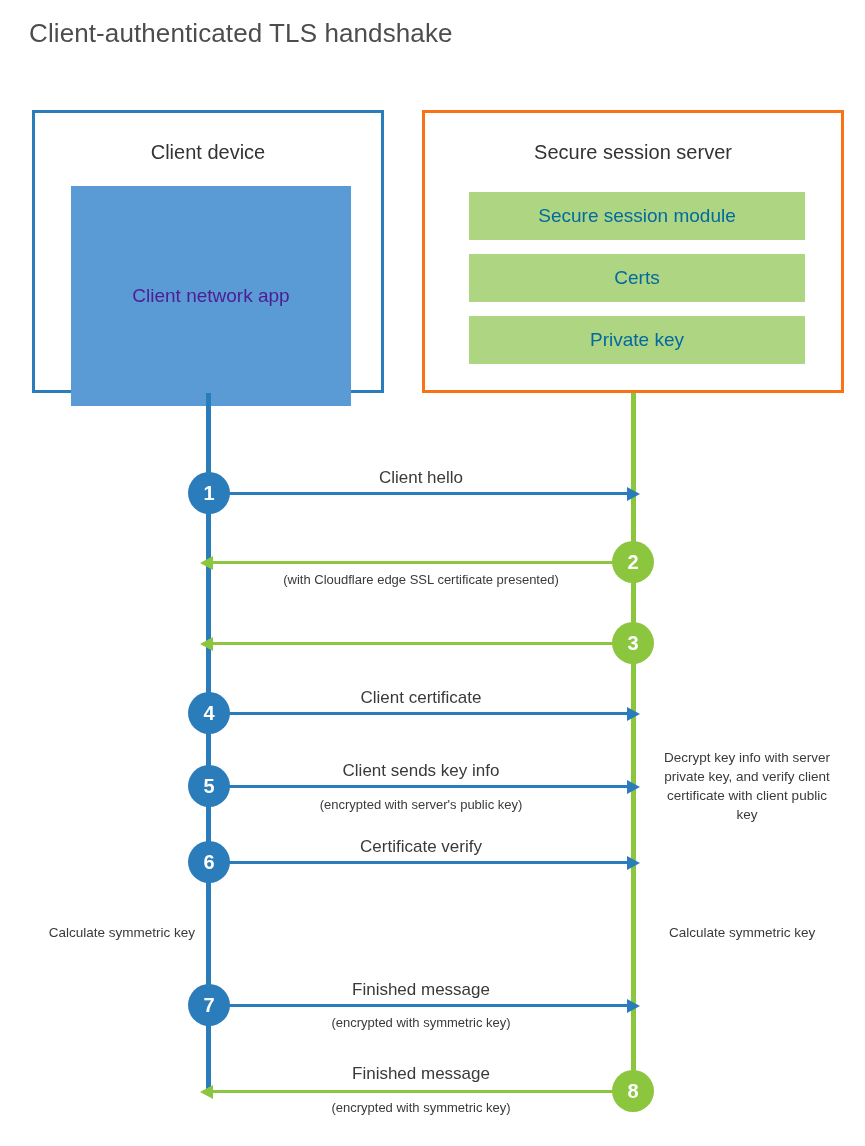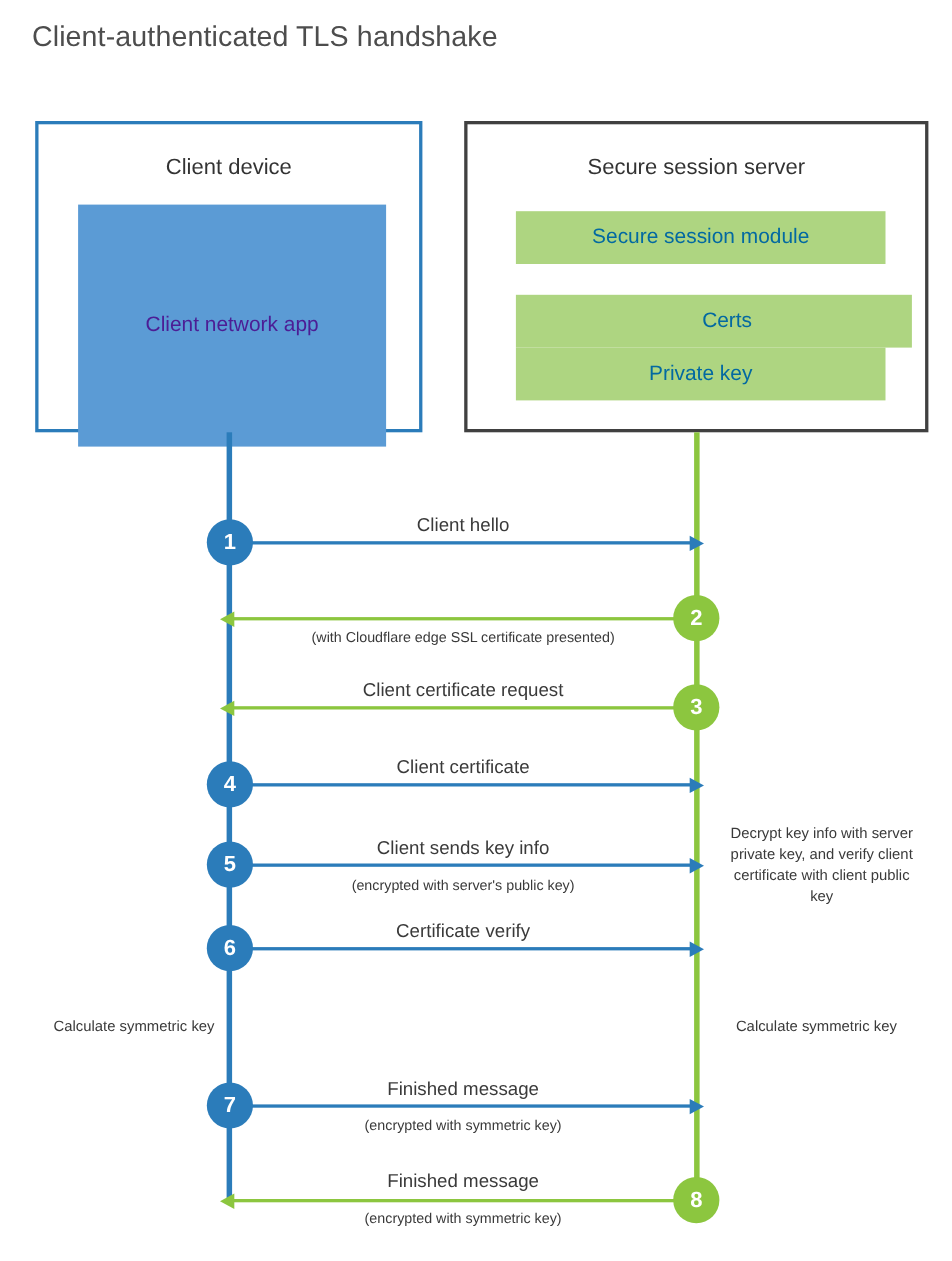--- a/index.html
+++ b/index.html
@@ -42,21 +42,21 @@
     top: 110px;
     width: 352px;
     height: 283px;
     border: 3px solid #2b7cba;
   }
   #secure-server-box {
     left: 422px;
     top: 110px;
     width: 422px;
     height: 283px;
-    border: 3px solid #404040;
+    border: 3px solid #f97316;
   }
   .entity-title {
     position: absolute;
     left: 0;
     top: 28px;
     width: 100%;
     text-align: center;
     font-size: 20px;
     font-weight: normal;
     color: #333333;
@@ -83,21 +83,21 @@
     height: 48px;
     background: #aed581;
     color: #0369a1;
     font-size: 19px;
     display: flex;
     align-items: center;
     justify-content: center;
     text-align: center;
   }
   #server-block-0 { top: 79px; }
-  #server-block-1 { top: 155px; padding-left: 24px; }
+  #server-block-1 { top: 141px; }
   #server-block-2 { top: 203px; }
 
   
   .lifeline {
     position: absolute;
     width: 5px;
   }
   #client-lifeline {
     left: 206px;
     top: 393px;
@@ -198,21 +198,20 @@
   <div class="lifeline" id="server-lifeline"></div>
 
   <div class="msg-label" style="left:210px; top:468px; width:422px;">Client hello</div>
   <div class="msg-arrow blue to-right" style="left:208px; top:492px; width:420px;"></div>
   <div class="step-circle blue" style="left:188px; top:472px;">1</div>
 
   <div class="msg-arrow green to-left" style="left:212px; top:561px; width:420px;"></div>
   <div class="msg-sublabel" style="left:210px; top:572px; width:422px;">(with Cloudflare edge SSL certificate presented)</div>
   <div class="step-circle green" style="left:612px; top:541px;">2</div>
 
-  <div class="msg-label" style="left:210px; top:618px; width:422px;">Client certificate request</div>
   <div class="msg-arrow green to-left" style="left:212px; top:642px; width:420px;"></div>
   <div class="step-circle green" style="left:612px; top:622px;">3</div>
 
   <div class="msg-label" style="left:210px; top:688px; width:422px;">Client certificate</div>
   <div class="msg-arrow blue to-right" style="left:208px; top:712px; width:420px;"></div>
   <div class="step-circle blue" style="left:188px; top:692px;">4</div>
 
   <div class="msg-label" style="left:210px; top:761px; width:422px;">Client sends key info</div>
   <div class="msg-arrow blue to-right" style="left:208px; top:785px; width:420px;"></div>
   <div class="msg-sublabel" style="left:210px; top:797px; width:422px;">(encrypted with server's public key)</div>

